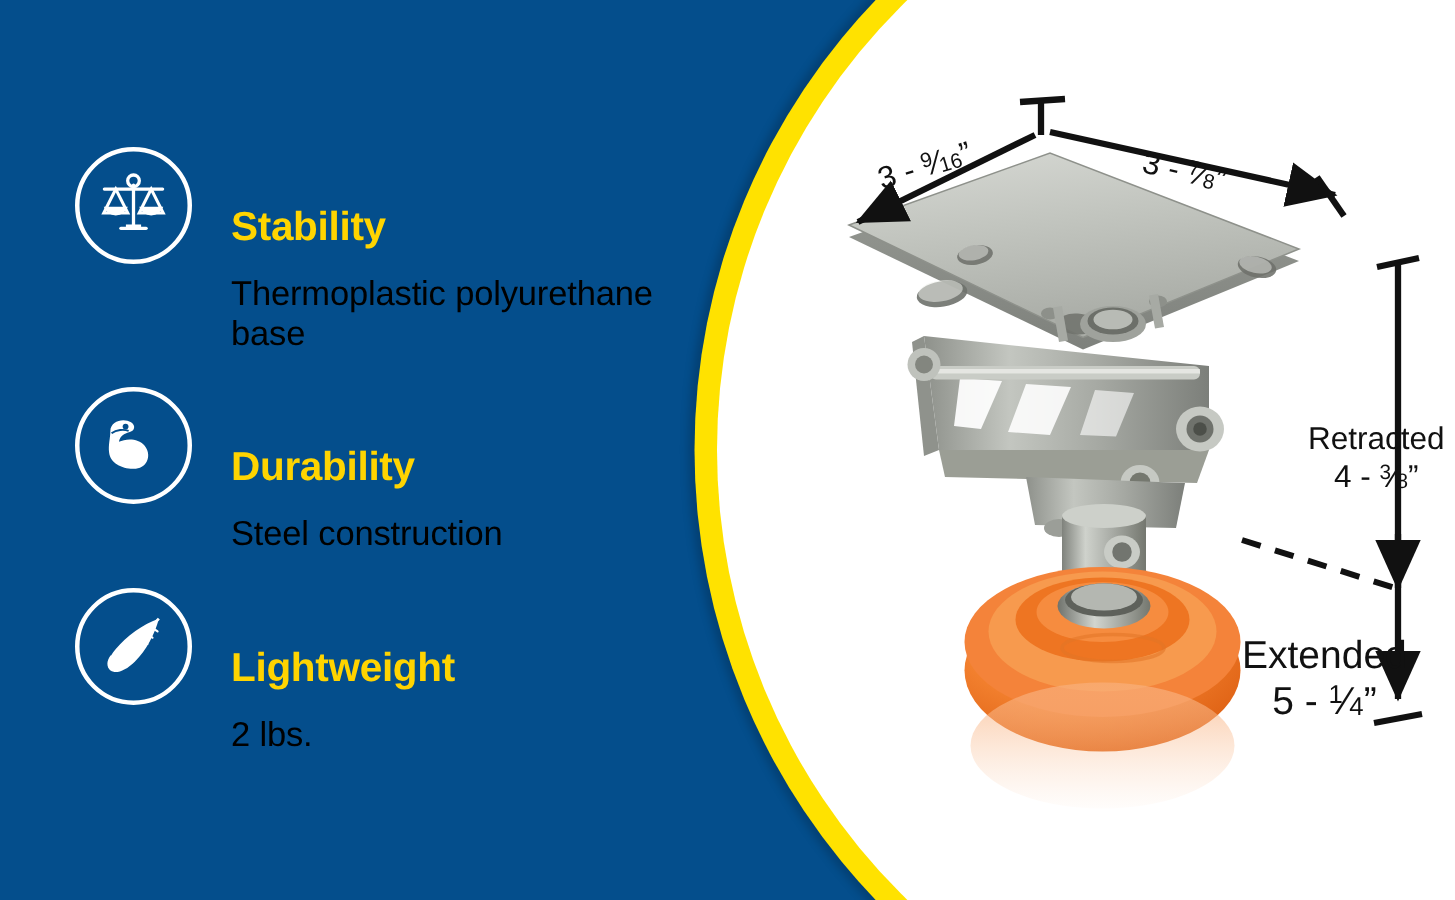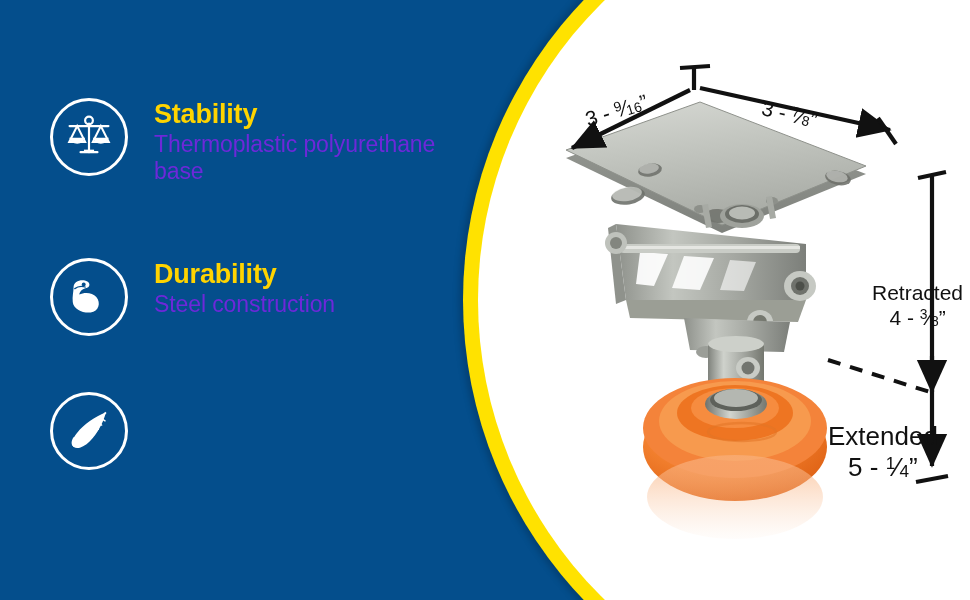--- a/index.html
+++ b/index.html
@@ -46,24 +46,24 @@
 
   .icon-circle{
     width:78px;height:78px;flex:0 0 78px;
     border:3.5px solid #ffffff;border-radius:50%;
     display:flex;align-items:center;justify-content:center;
     box-sizing:border-box;
   }
   .feature-text{margin-left:26px;padding-top:2px;}
   .f-title{
     font-size:27px;font-weight:bold;color:var(--yellow-text,#FFD400);
-    line-height:1.06;letter-spacing:-0.2px;white-space:nowrap;
+    line-height:1.06;letter-spacing:-0.2px;white-space:nowrap;margin-top:37px;
   }
   .f-desc{
-    font-size:23px;color:#6d28d9;line-height:1.18;margin-top:2px;
+    font-size:23px;color:#000000;line-height:1.18;margin-top:16px;
     letter-spacing:-0.1px;white-space:pre-line;
   }
 
   .dim-label{
     position:absolute;color:#111111;font-size:21px;white-space:nowrap;
     font-family:"Liberation Sans", sans-serif;
   }
   .lbl-left{left:586px;top:108px;transform:rotate(-17deg);transform-origin:left center;}
   .lbl-right{left:762px;top:96px;transform:rotate(13deg);transform-origin:left center;}
   .lbl-retracted{left:872px;top:281px;text-align:center;line-height:1.18;font-size:21px;}
@@ -132,20 +132,24 @@
                  C18 54, 26 51, 33 44 C42 35, 49 22, 52 10 Z" fill="#ffffff"></path>
         <path d="M52 10 L16 49" stroke="#ffffff" stroke-width="2.2" fill="none"></path>
         <g stroke="#ffffff" stroke-width="1.7" fill="none" stroke-linecap="round">
           <line x1="45" y1="16" x2="51" y2="20"></line>
           <line x1="40" y1="21" x2="47" y2="25"></line>
           <line x1="35" y1="26" x2="43" y2="30"></line>
         </g>
         <path d="M14 51 C10 48, 11 43, 14 39 L20 45 Z" fill="#ffffff"></path>
       </svg>
     </div>
+    <div class="feature-text">
+      <div class="f-title">Lightweight</div>
+      <div class="f-desc">2 lbs.</div>
+    </div>
   </div>
 
   <svg style="position:absolute;left:0;top:0;" width="970" height="600">
     <defs>
       <linearGradient id="plateTop" x1="0" y1="0" x2="0.3" y2="1">
         <stop offset="0%" stop-color="#D7D9D4"></stop>
         <stop offset="45%" stop-color="#C2C5BF"></stop>
         <stop offset="100%" stop-color="#A9ACA6"></stop>
       </linearGradient>
       <linearGradient id="plateEdge" x1="0" y1="0" x2="0" y2="1">

